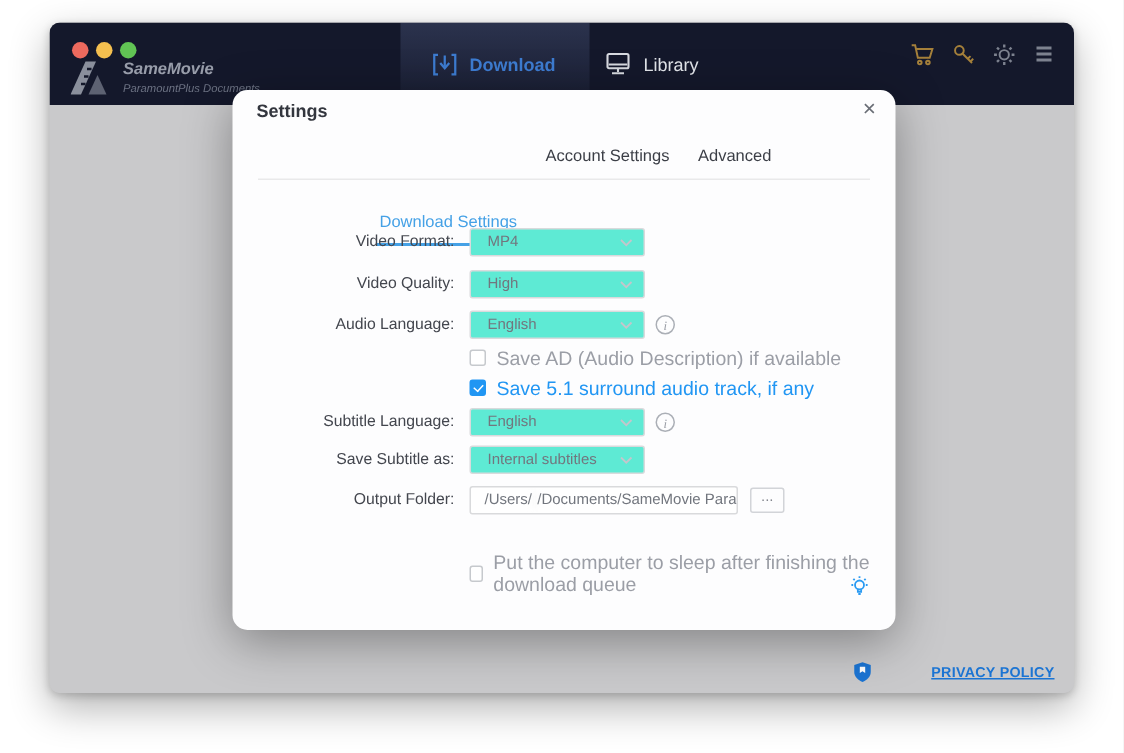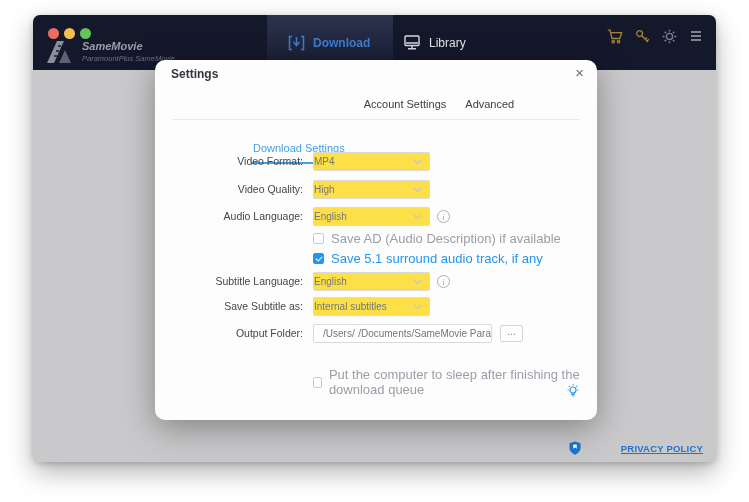--- a/index.html
+++ b/index.html
@@ -49,21 +49,21 @@
   .dlg-close { position:absolute; right:13px; top:3px; font-size:15px; color:#6a6e76; cursor:pointer; line-height:20px; }
 
   .tabs { position:absolute; left:96px; top:30px; display:flex; gap:15px; }
   .tab { font-size:11px; color:#3b3e46; line-height:28px; padding:0 2px; cursor:pointer; }
   .tab.active { color:#45a1e6; border-bottom:2px solid #45a1e6;margin-top:44px; }
   .tabs-divider { position:absolute; left:17px; right:17px; top:59px; height:1px; background:#e9e9ea; }
 
   .row-label { position:absolute; left:0; width:148px; text-align:right; font-size:10.5px; color:#43464e;
                line-height:19px; }
   .dropdown { position:absolute; left:158px; width:117px; height:19px; border:1px solid #d9dadc; border-radius:2px;
-              background:#fde047; display:flex; align-items:center; cursor:pointer; }
+              background:#5eead4; display:flex; align-items:center; padding-left:11px; cursor:pointer; }
   .dd-value { font-size:10px; color:#72767e; }
   .dd-chevron { position:absolute; right:7px; top:6px; }
 
   .info-badge { position:absolute; left:282px; width:13px; height:13px; border:1px solid #abafb6; border-radius:50%;
                 font-size:8.5px; color:#9a9ea6; text-align:center; line-height:12px; cursor:pointer;
                 font-family:"Liberation Serif", serif; font-style:italic; }
 
   .checkline { position:absolute; left:158px; display:flex; align-items:center; gap:7px; cursor:pointer; }
   .checkbox { width:11px; height:11px; border:1px solid #c6c9cd; border-radius:2px; background:#fff; position:relative; }
   .checkbox.checked { background:#2196f3; border-color:#2196f3; }
@@ -98,21 +98,21 @@
       <span class="logo">
         <svg width="27" height="24" viewBox="0 0 27 24">
           <polygon points="10,1 17,1 7,23 0,23" fill="#8a8f9c"></polygon>
           <polygon points="12,23 18,10 24,23" fill="#5d6272"></polygon>
           <line x1="11" y1="6" x2="14" y2="6" stroke="#14182b" stroke-width="1.6"></line>
           <line x1="9" y1="11" x2="12" y2="11" stroke="#14182b" stroke-width="1.6"></line>
           <line x1="7" y1="16" x2="10" y2="16" stroke="#14182b" stroke-width="1.6"></line>
         </svg>
       </span>
       <span class="brand-name">SameMovie</span>
-      <span class="brand-sub">ParamountPlus SameMovie</span>
+      <span class="brand-sub">ParamountPlus Documents</span>
 
       <div class="nav-active-bg"></div>
 
       <div class="nav-item nav-download">
         <span>
           <svg width="17" height="16" viewBox="0 0 17 16" fill="none" stroke="#3d7cd1" stroke-width="1.5">
             <path d="M4 1.5 H1.5 V14.5 H4"></path>
             <path d="M13 1.5 H15.5 V14.5 H13"></path>
             <path d="M8.5 2 V9.5"></path>
             <path d="M5.5 7 L8.5 10.5 L11.5 7"></path>

